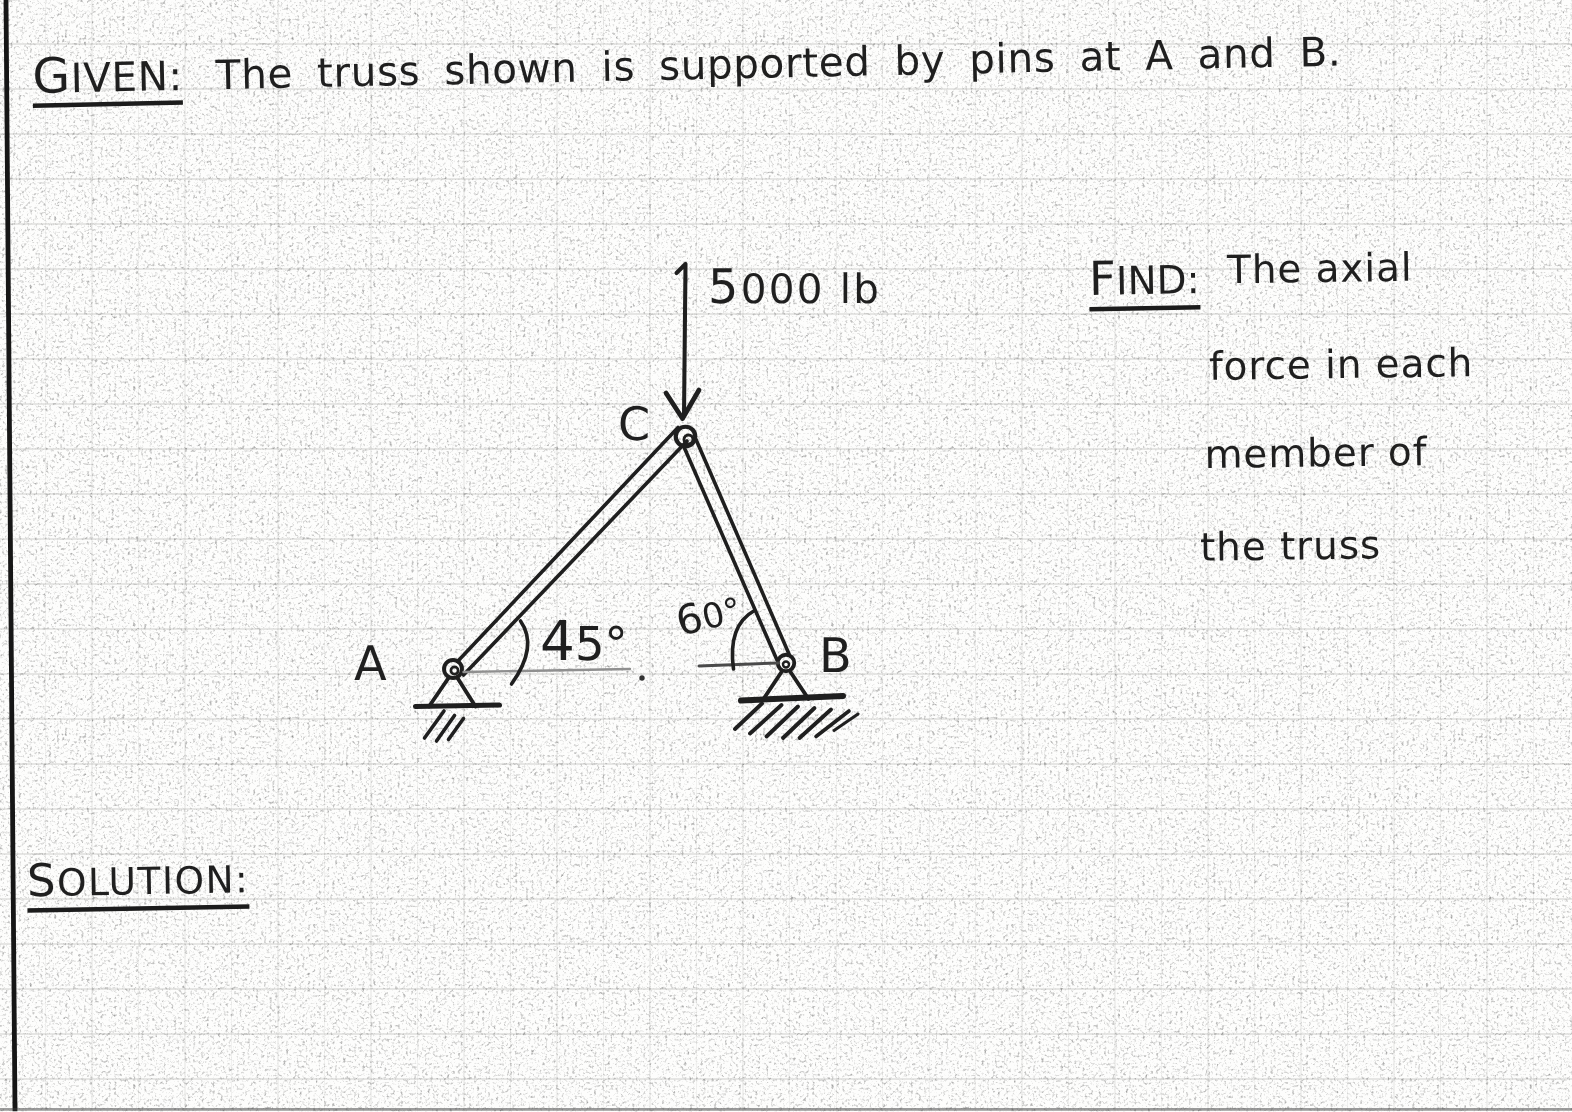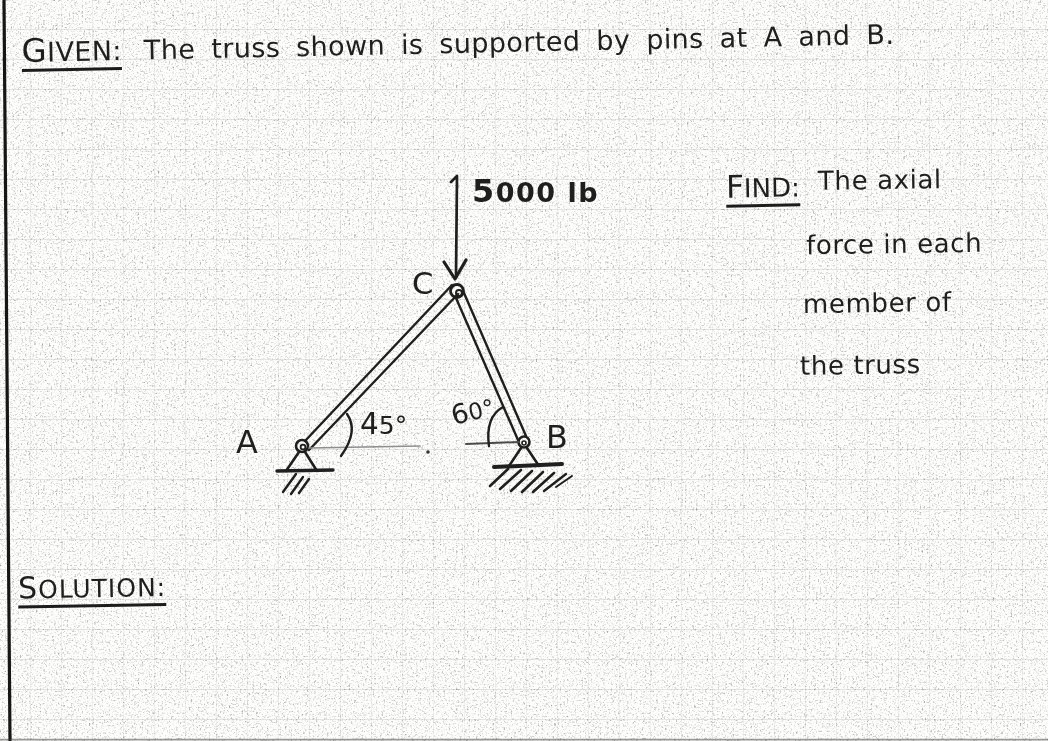--- a/index.html
+++ b/index.html
@@ -51,26 +51,26 @@
   #find-line-0 { left: 818px; top: 167px; }
   #find-line-1 { left: 806px; top: 231px; }
   #find-line-2 { left: 803px; top: 290px; }
   #find-line-3 { left: 800px; top: 352px; }
   #solution-label {
     left: 18px; top: 571px;
     font-size: 25px;
     letter-spacing: 1px;
     transform: rotate(-1deg);
   }
-  #load-label { left: 472px; top: 175px; font-size: 27px; letter-spacing: 1.5px; font-weight: bold; }
+  #load-label { left: 472px; top: 175px; font-size: 27px; letter-spacing: 1.5px; }
   .joint-label { font-size: 27px; }
   #joint-label-a { left: 236px; top: 426px; }
   #joint-label-b { left: 546px; top: 421px; }
   #joint-label-c { left: 412px; top: 268px; font-size: 26px; }
-  .angle-label { font-size: 25px; }
+  .angle-label { font-size: 31px; }
   #angle-label-45 { left: 360px; top: 409px; }
   #angle-label-60 { left: 451px; top: 397px; font-size: 23px; transform: rotate(-14deg); }
 </style>
 </head>
 <body>
 
 <div class="page">
 
   <svg class="layer" width="1048" height="741" aria-hidden="true">
     <filter id="speckle">

